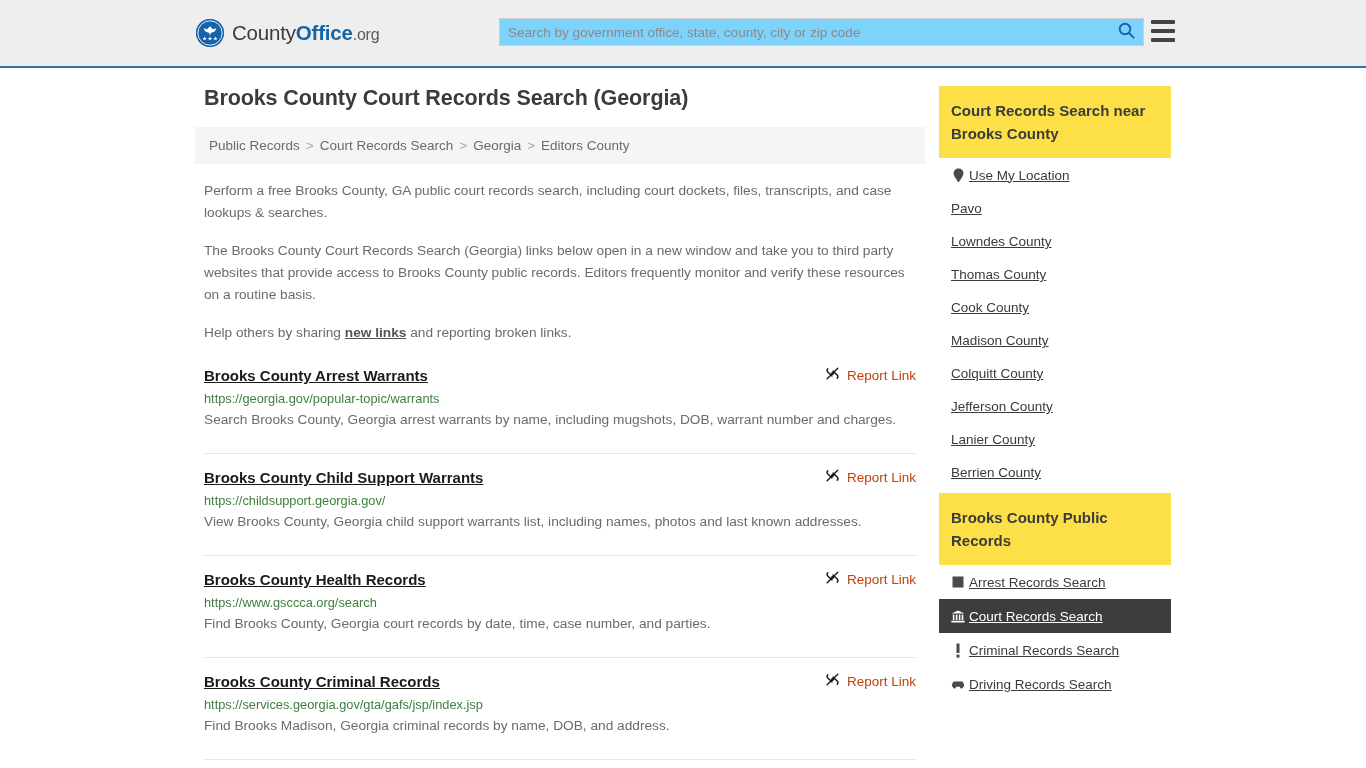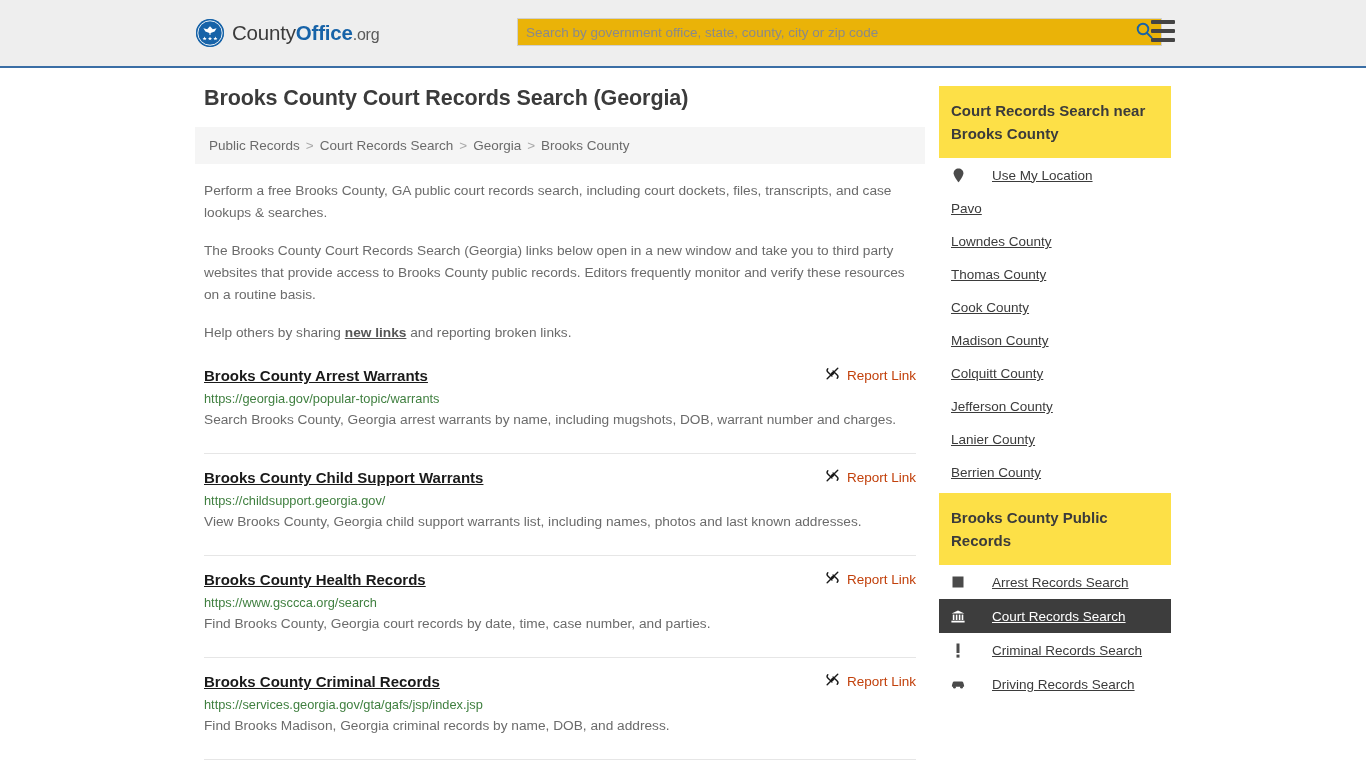--- a/index.html
+++ b/index.html
@@ -43,27 +43,27 @@
     color: #333333;
     letter-spacing: -0.2px;
     white-space: nowrap;
   }
   .brand-text .b-bold { color: #1763a8; font-weight: bold; }
   .brand-text .b-dark { color: #3b3b3b; }
   .brand-text .b-org { color: #5a5a5a; font-size: 16px; }
 
   .search-wrap {
     position: absolute;
-    left: 517px;
+    left: 499px;
     top: 18px;
     width: 645px;
     height: 28px;
     display: flex;
     align-items: center;
-    background: #eab308;
+    background: #7dd3fc;
     border: 1px solid #cfcfcf;
   }
   .search-input {
     flex: 1 1 auto;
     border: none;
     outline: none;
     height: 26px;
     padding: 0 8px;
     font-size: 13.5px;
     color: #4a4a4a;
@@ -195,21 +195,21 @@
     font-size: 15px;
     font-weight: bold;
     color: #3b3b3b;
     line-height: 23px;
   }
   .side-list { padding: 0; margin: 0; list-style: none; }
   .side-item {
     display: flex;
     align-items: center;
     padding: 9px 12px;
-    gap: 27px;
+    gap: 4px;
   }
   .side-item.active { background: #3d3d3d; }
   .side-item .s-label {
     font-size: 13.5px;
     color: #3b3b3b;
     text-decoration: underline;
     cursor: pointer;
   }
   .side-item.active .s-label { color: #ffffff; }
   .side-item .s-ico {
@@ -257,21 +257,21 @@
   </div>
 </div>
 
 <div class="page">
   <div class="container">
 
     <div class="main-col">
       <h1 class="page-title">Brooks County Court Records Search (Georgia)</h1>
 
       <div class="breadcrumb">
-        <a href="#">Public Records</a><span class="sep">&gt;</span><a href="#">Court Records Search</a><span class="sep">&gt;</span><a href="#">Georgia</a><span class="sep">&gt;</span><a href="#">Brooks County</a>
+        <a href="#">Public Records</a><span class="sep">&gt;</span><a href="#">Court Records Search</a><span class="sep">&gt;</span><a href="#">Georgia</a><span class="sep">&gt;</span><a href="#">Editors County</a>
       </div>
 
       <div class="intro">
         <p>Perform a free Brooks County, GA public court records search, including court dockets, files, transcripts, and case lookups &amp; searches.</p>
         <p>The Brooks County Court Records Search (Georgia) links below open in a new window and take you to third party websites that provide access to Brooks County public records. Editors frequently monitor and verify these resources on a routine basis.</p>
         <p><span>Help others by sharing </span><a href="#">new links</a><span> and reporting broken links.</span></p>
       </div>
 
       <div class="results">
 

